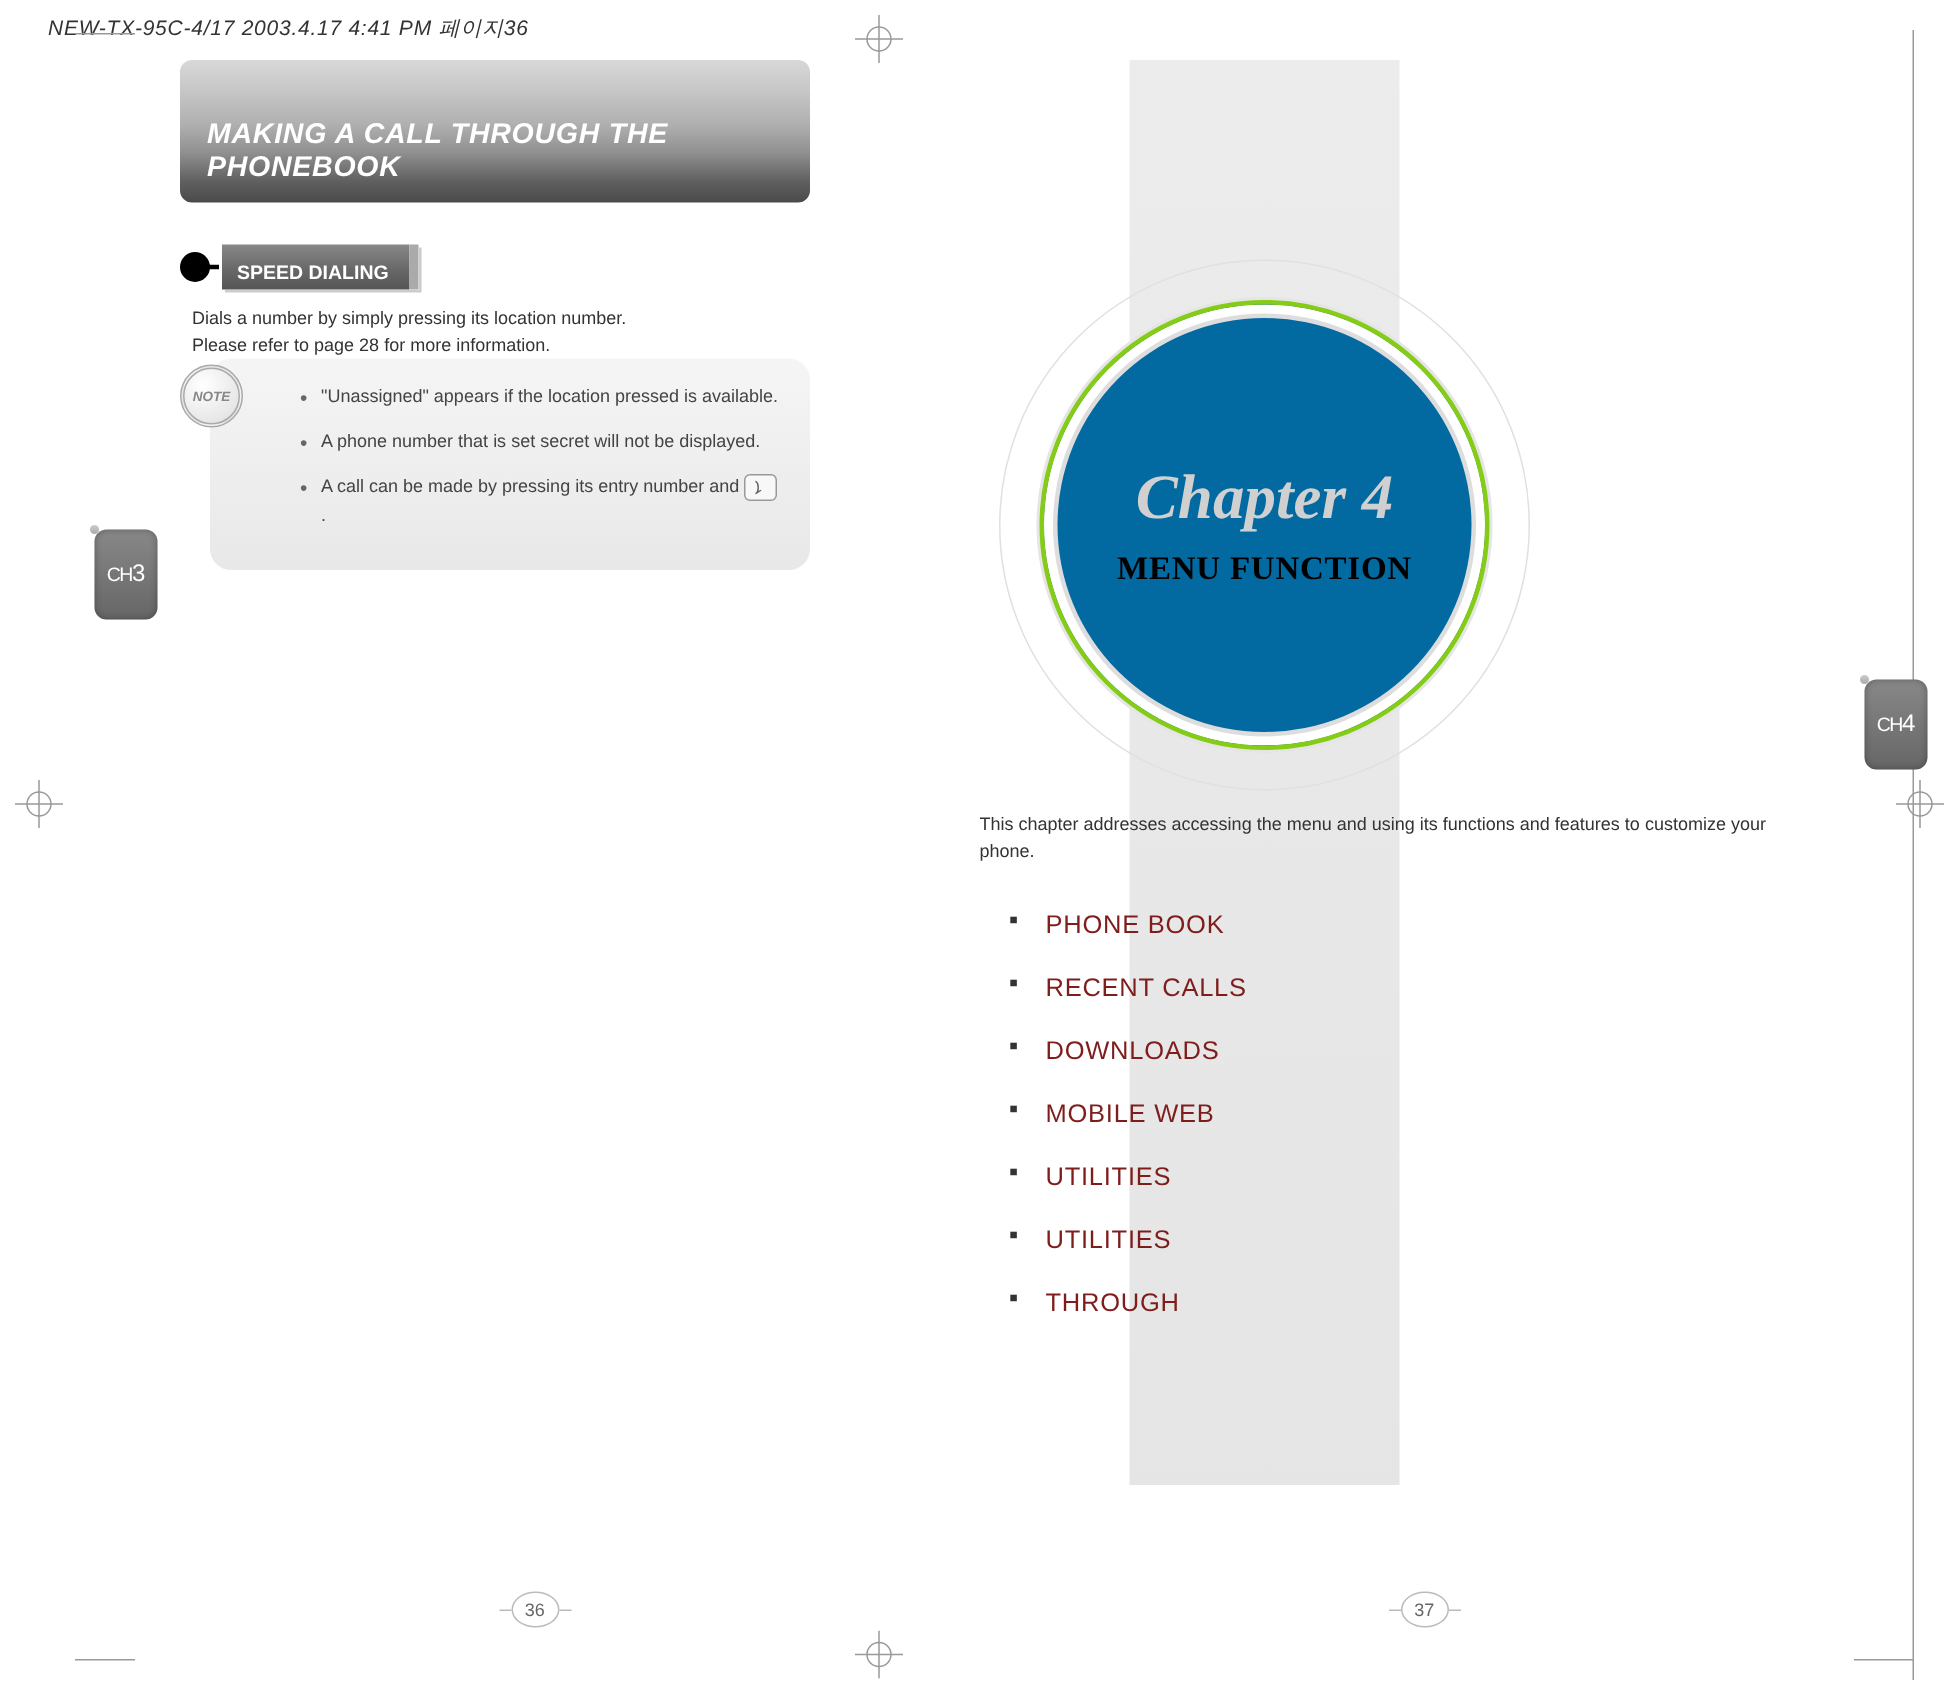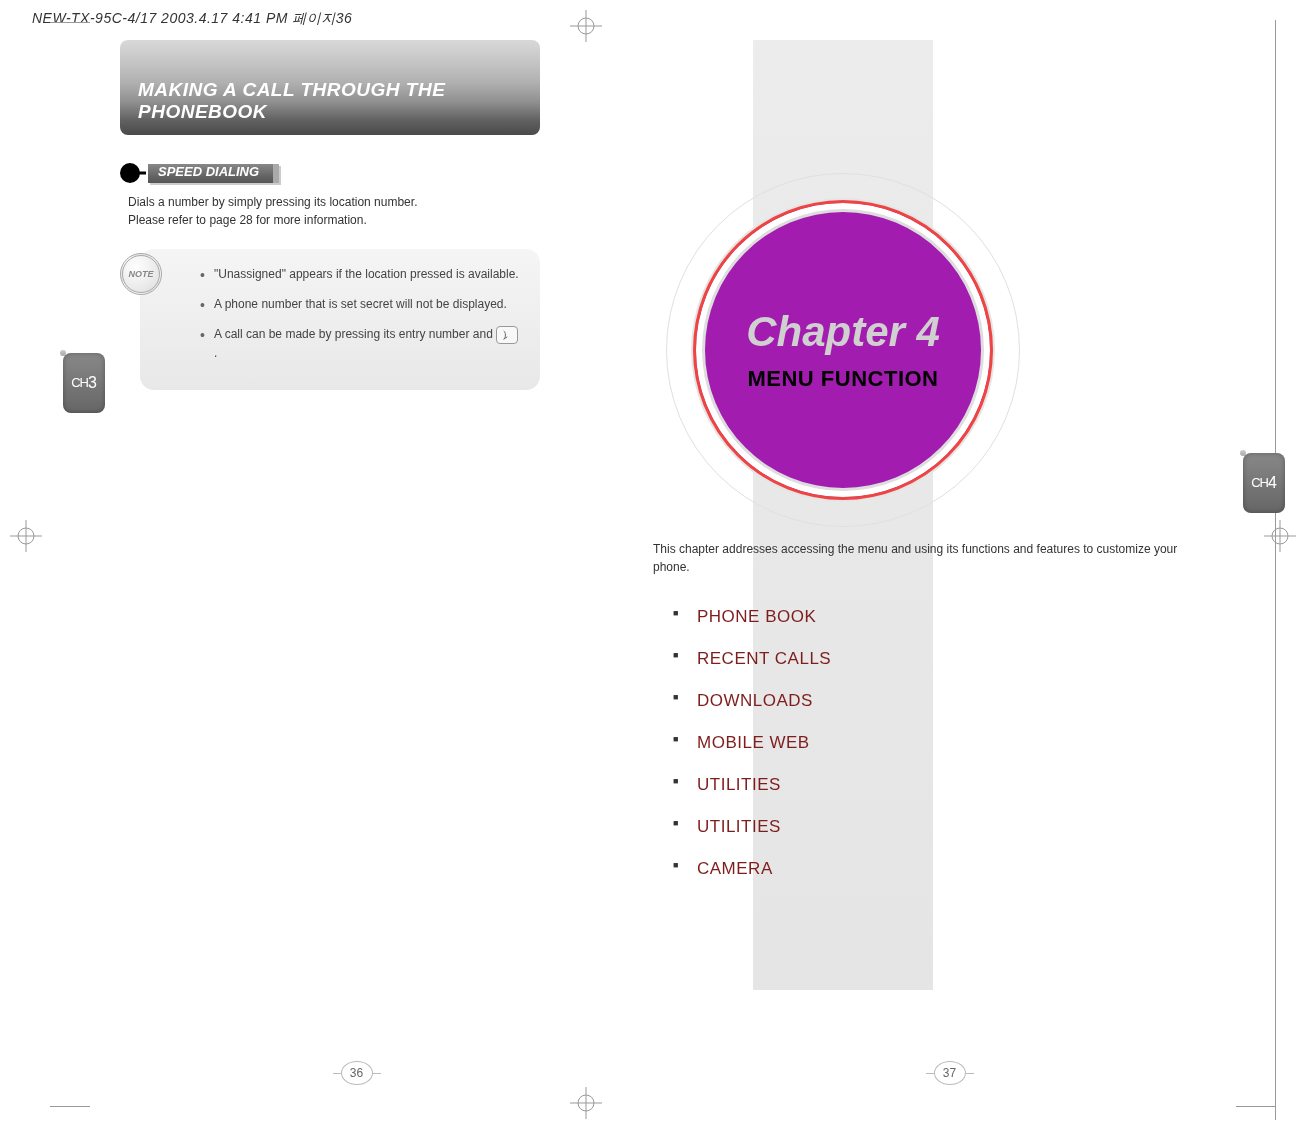--- a/index.html
+++ b/index.html
@@ -68,32 +68,30 @@
       background: #000; position: relative;
     }
     .bullet-circle::after {
       content: ""; position: absolute; right: -6px; top: 50%;
       width: 10px; height: 3px; background: #000; transform: translateY(-50%);
     }
     .section-label {
       background: linear-gradient(to bottom, #888 0%, #666 60%, #555 100%);
       color: #fff;
       font-weight: bold;
-      font-style: italic;
-      padding: 0 14px 4px 10px;
+      padding: 11px 14px 4px 10px;
       font-size: 13px;
       border-right: 6px solid #aaa;
       box-shadow: 2px 2px 0 #ccc;
     }
     .section-desc {
       font-size: 12px;
       color: #333;
       margin-left: 8px;
       line-height: 1.5;
-      margin-bottom: 20px;
     }
     .note-box {
       position: relative;
       background: linear-gradient(to bottom, #f5f5f5, #e8e8e8);
       border-radius: 14px;
       padding: 16px 20px 16px 60px;
       font-size: 12px;
       color: #444;
       margin-left: 20px;
       width: 400px;
@@ -145,24 +143,24 @@
       position: absolute;
       top: 20px; left: 100px;
       width: 180px; height: 950px;
       background: linear-gradient(to bottom, #ececec 0%, #e8e8e8 50%, #e5e5e5 100%);
     }
     .chapter-circle-outer {
       position: absolute;
       top: 180px; left: 40px;
       width: 300px; height: 300px;
       border-radius: 50%;
-      border: 3px solid #ef4444;
-      background: #a21caf;
+      border: 3px solid #84cc16;
+      background: #0369a1;
       box-shadow: 0 0 0 2px #e5e5e5, inset 0 0 0 6px #fff, inset 0 0 0 9px #ddd;
-      display: flex; flex-direction: column; align-items: center; justify-content: center;
+      display: flex; flex-direction: column; align-items: center; justify-content: center; font-family: Liberation Serif, serif;
     }
     .chapter-circle-outer::before {
       content: "";
       position: absolute;
       top: -30px; left: -30px; right: -30px; bottom: -30px;
       border: 1px solid #e0e0e0;
       border-radius: 50%;
     }
     .chapter-title {
       font-size: 42px;
@@ -325,21 +323,21 @@
 
     <div class="chapter-intro">This chapter addresses accessing the menu and using its functions and features to customize your phone.</div>
 
     <ul class="chapter-list">
       <li>PHONE BOOK</li>
       <li>RECENT CALLS</li>
       <li>DOWNLOADS</li>
       <li>MOBILE WEB</li>
       <li>UTILITIES</li>
       <li>UTILITIES</li>
-      <li>CAMERA</li>
+      <li>THROUGH</li>
     </ul>
 
     <div class="page-num page-num-right">
       <span class="page-num-badge">37</span>
     </div>
   </div>
 
 </div>
 
 </body></html>

